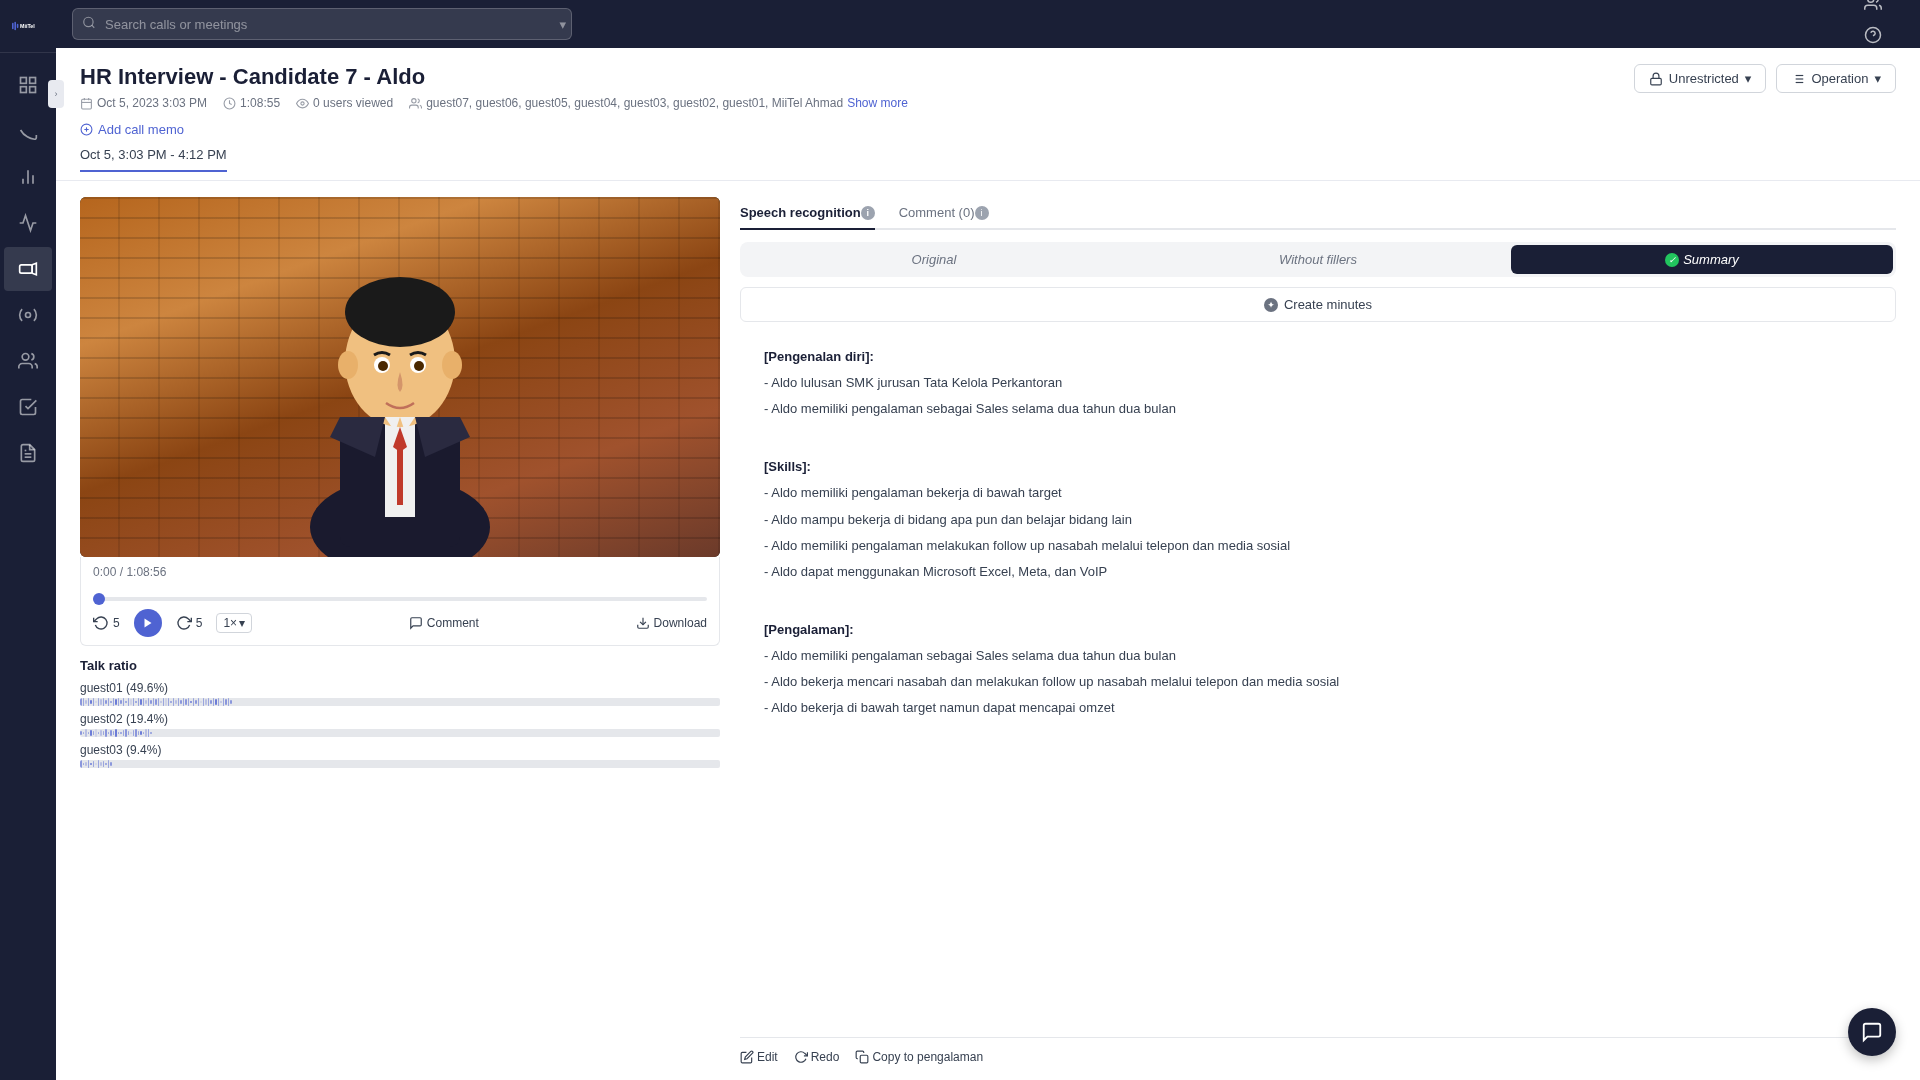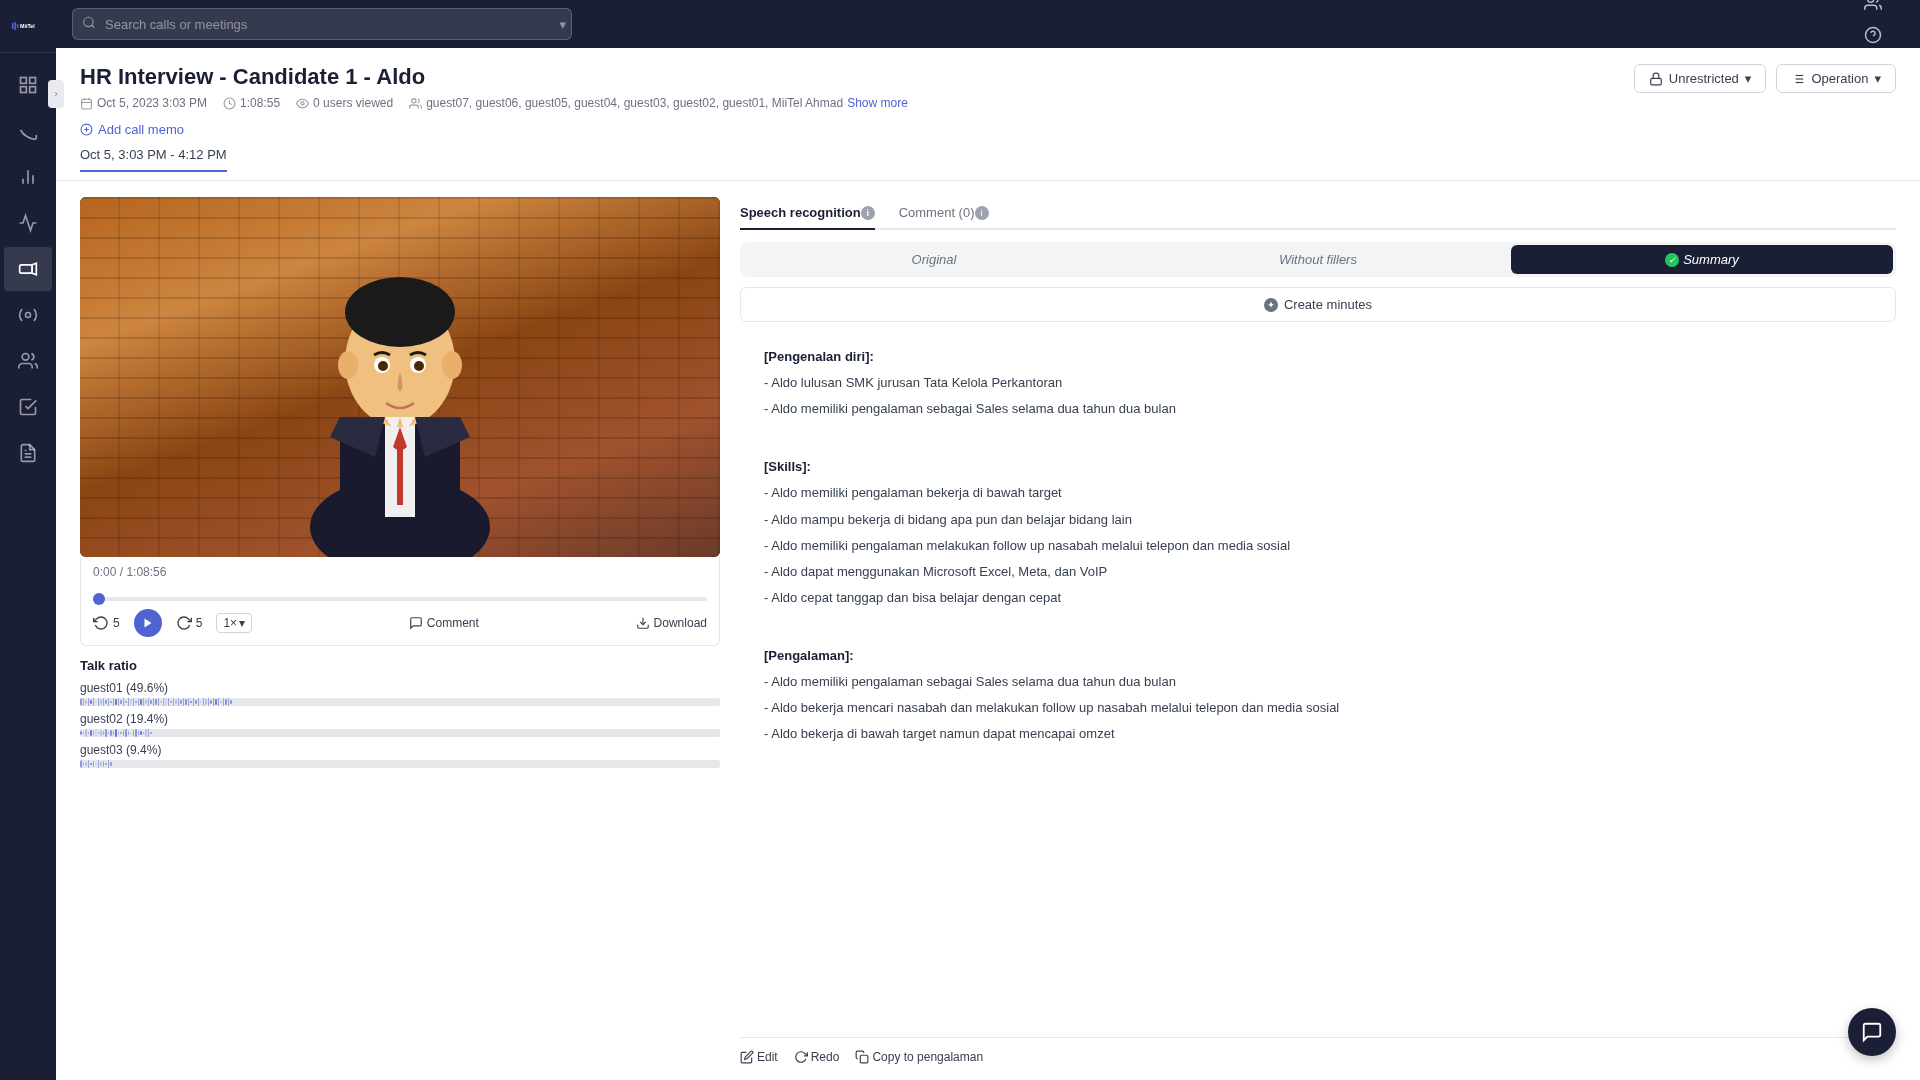--- a/index.html
+++ b/index.html
@@ -743,21 +743,21 @@
         <span>▾</span>
       </div>
     </div>
   </div>
 
   <div class="content-area">
 
     <div class="page-header">
       <div class="page-header-top">
         <div>
-          <h1 class="page-title">HR Interview - Candidate 1 - Aldo</h1>
+          <h1 class="page-title">HR Interview - Candidate 7 - Aldo</h1>
           <div class="page-meta">
             <div class="page-meta-item">
               <svg viewBox="0 0 24 24" fill="none" stroke="currentColor" stroke-width="2">
                   <rect x="3" y="4" width="18" height="18" rx="2"></rect>
                   <line x1="16" y1="2" x2="16" y2="6"></line>
                   <line x1="8" y1="2" x2="8" y2="6"></line>
                   <line x1="3" y1="10" x2="21" y2="10"></line>
                 </svg>
               <span>Oct 5, 2023 3:03 PM</span>
             </div>
@@ -1095,21 +1095,20 @@
         <div class="summary-content">
           <p class="summary-section-title">[Pengenalan diri]:</p>
           <p>- Aldo lulusan SMK jurusan Tata Kelola Perkantoran</p>
           <p>- Aldo memiliki pengalaman sebagai Sales selama dua tahun dua bulan</p>
           <br>
           <p class="summary-section-title">[Skills]:</p>
           <p>- Aldo memiliki pengalaman bekerja di bawah target</p>
           <p>- Aldo mampu bekerja di bidang apa pun dan belajar bidang lain</p>
           <p>- Aldo memiliki pengalaman melakukan follow up nasabah melalui telepon dan media sosial</p>
           <p>- Aldo dapat menggunakan Microsoft Excel, Meta, dan VoIP</p>
-          <p>- Aldo cepat tanggap dan bisa belajar dengan cepat</p>
           <br>
           <p class="summary-section-title">[Pengalaman]:</p>
           <p>- Aldo memiliki pengalaman sebagai Sales selama dua tahun dua bulan</p>
           <p>- Aldo bekerja mencari nasabah dan melakukan follow up nasabah melalui telepon dan media sosial</p>
           <p>- Aldo bekerja di bawah target namun dapat mencapai omzet</p>
         </div>
 
         <div class="summary-actions">
           <button class="summary-action-btn">
             <svg viewBox="0 0 24 24" fill="none" stroke="currentColor" stroke-width="2">

